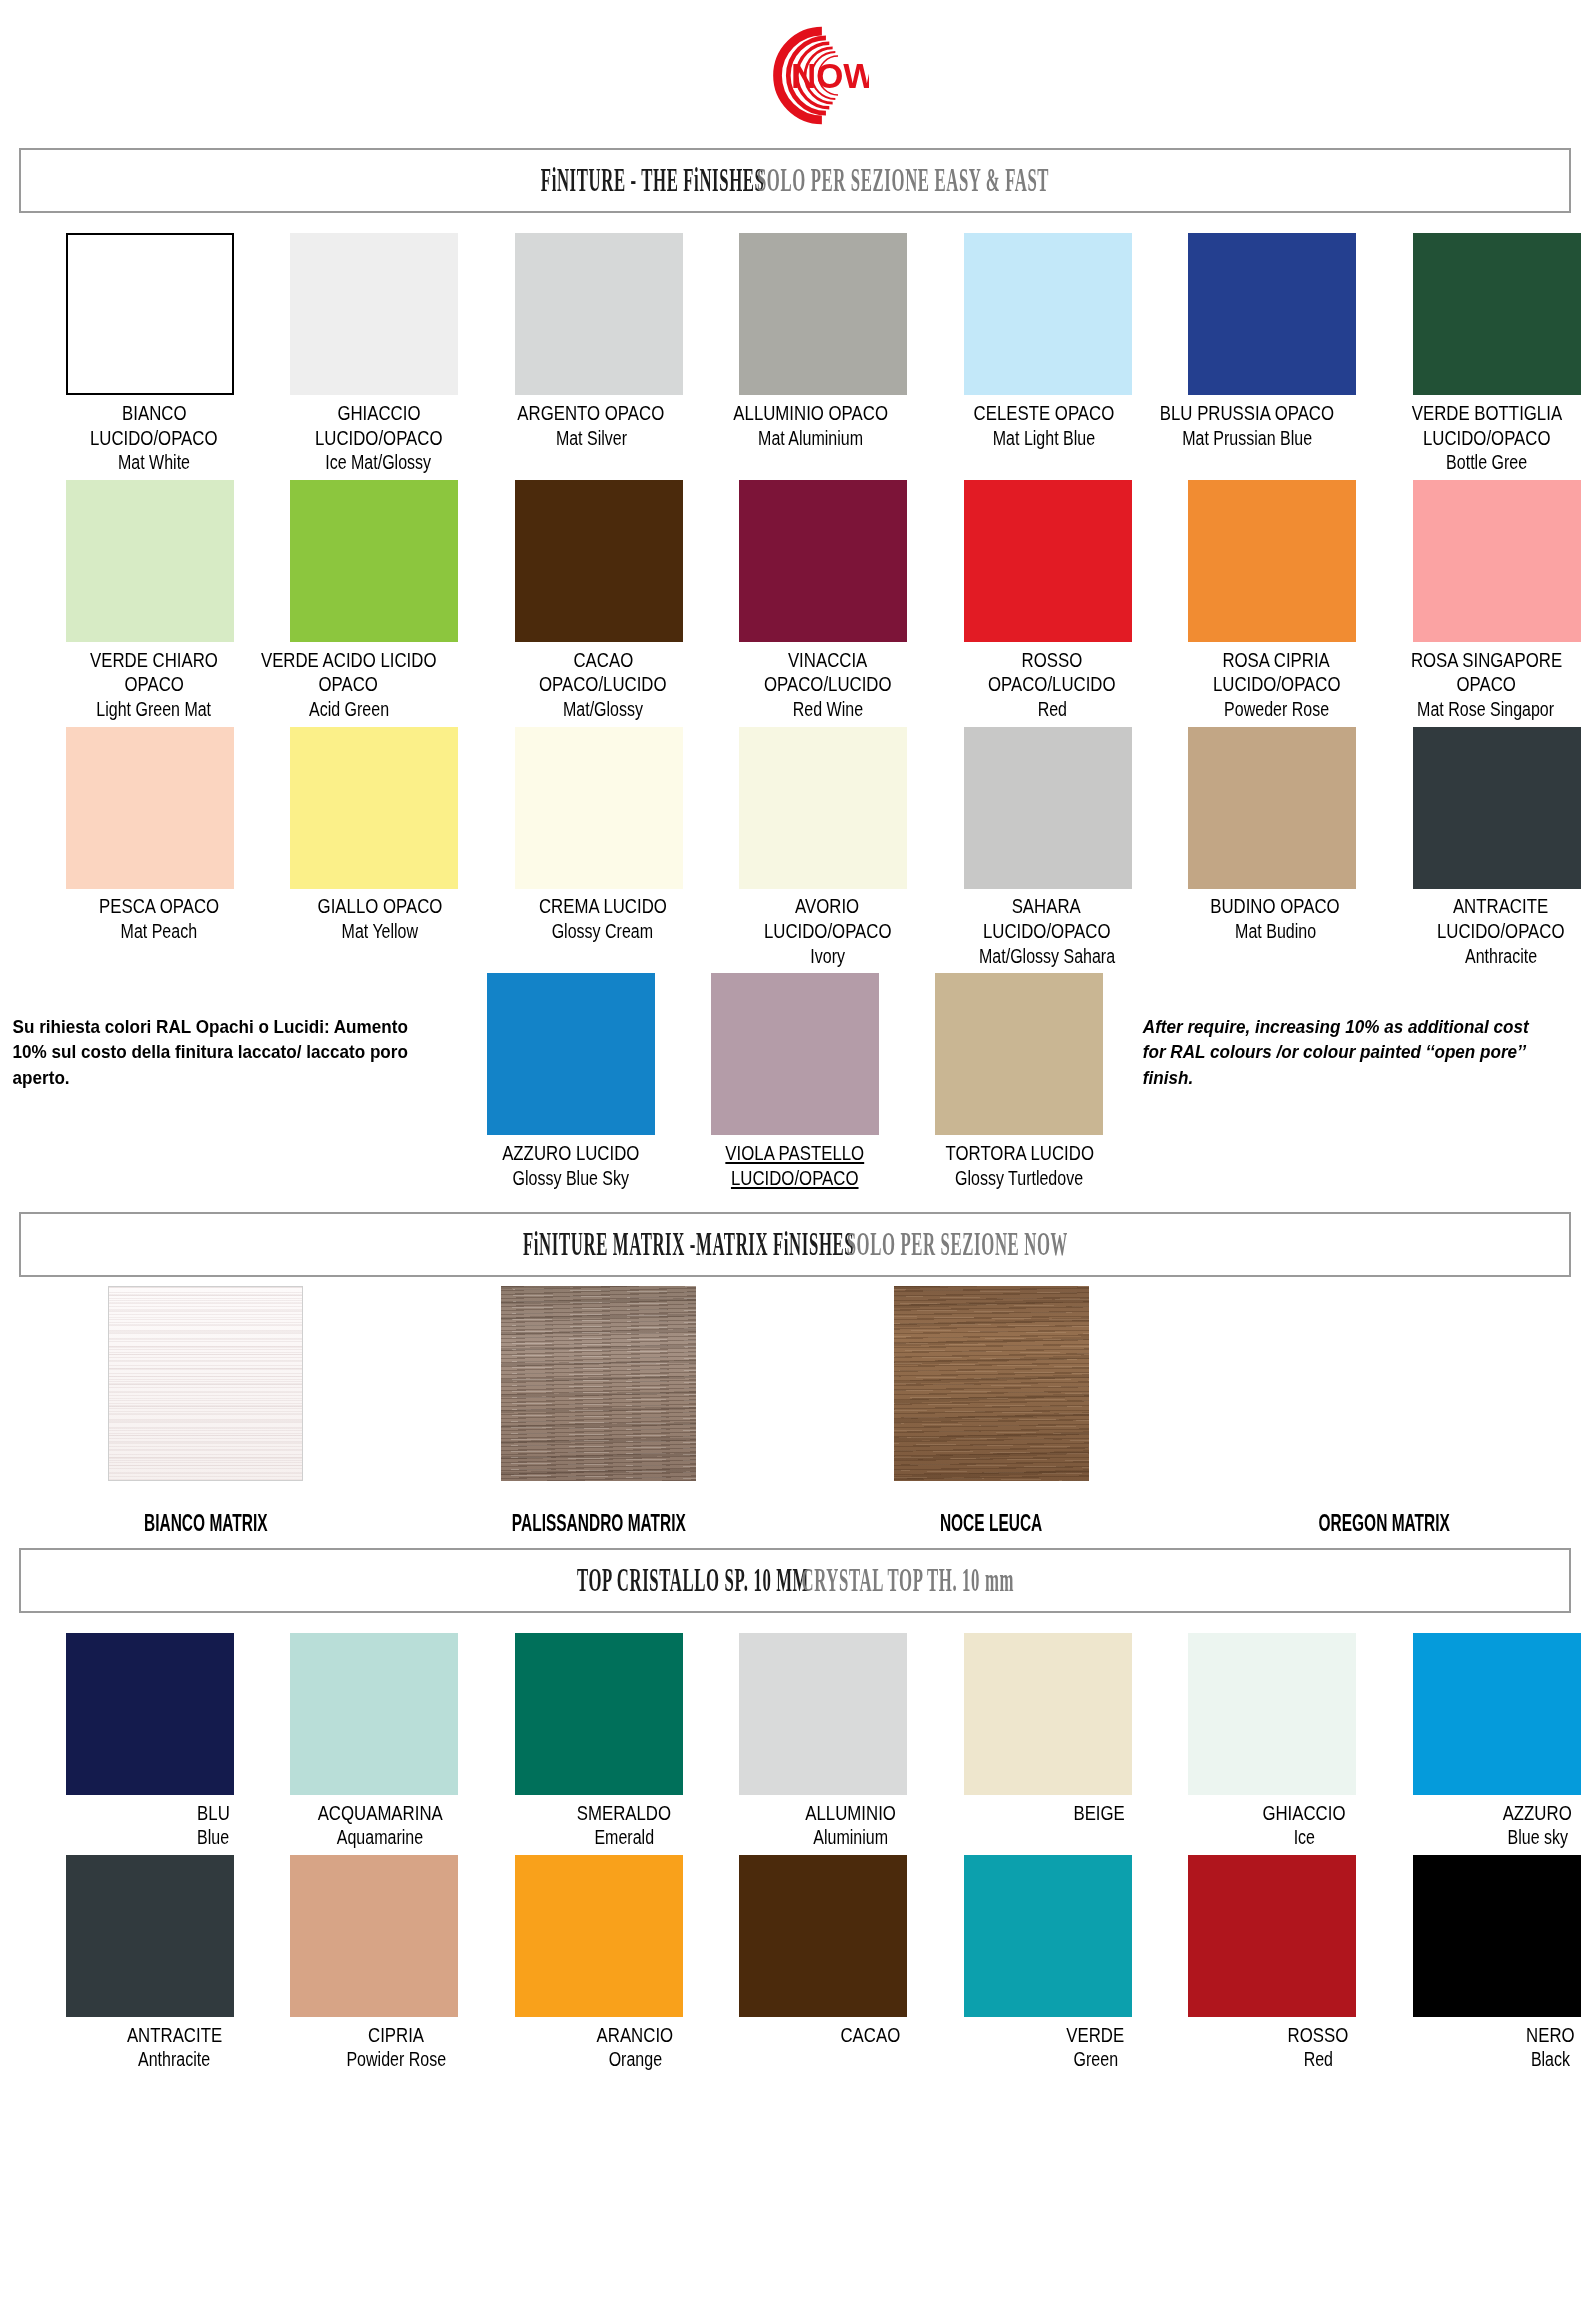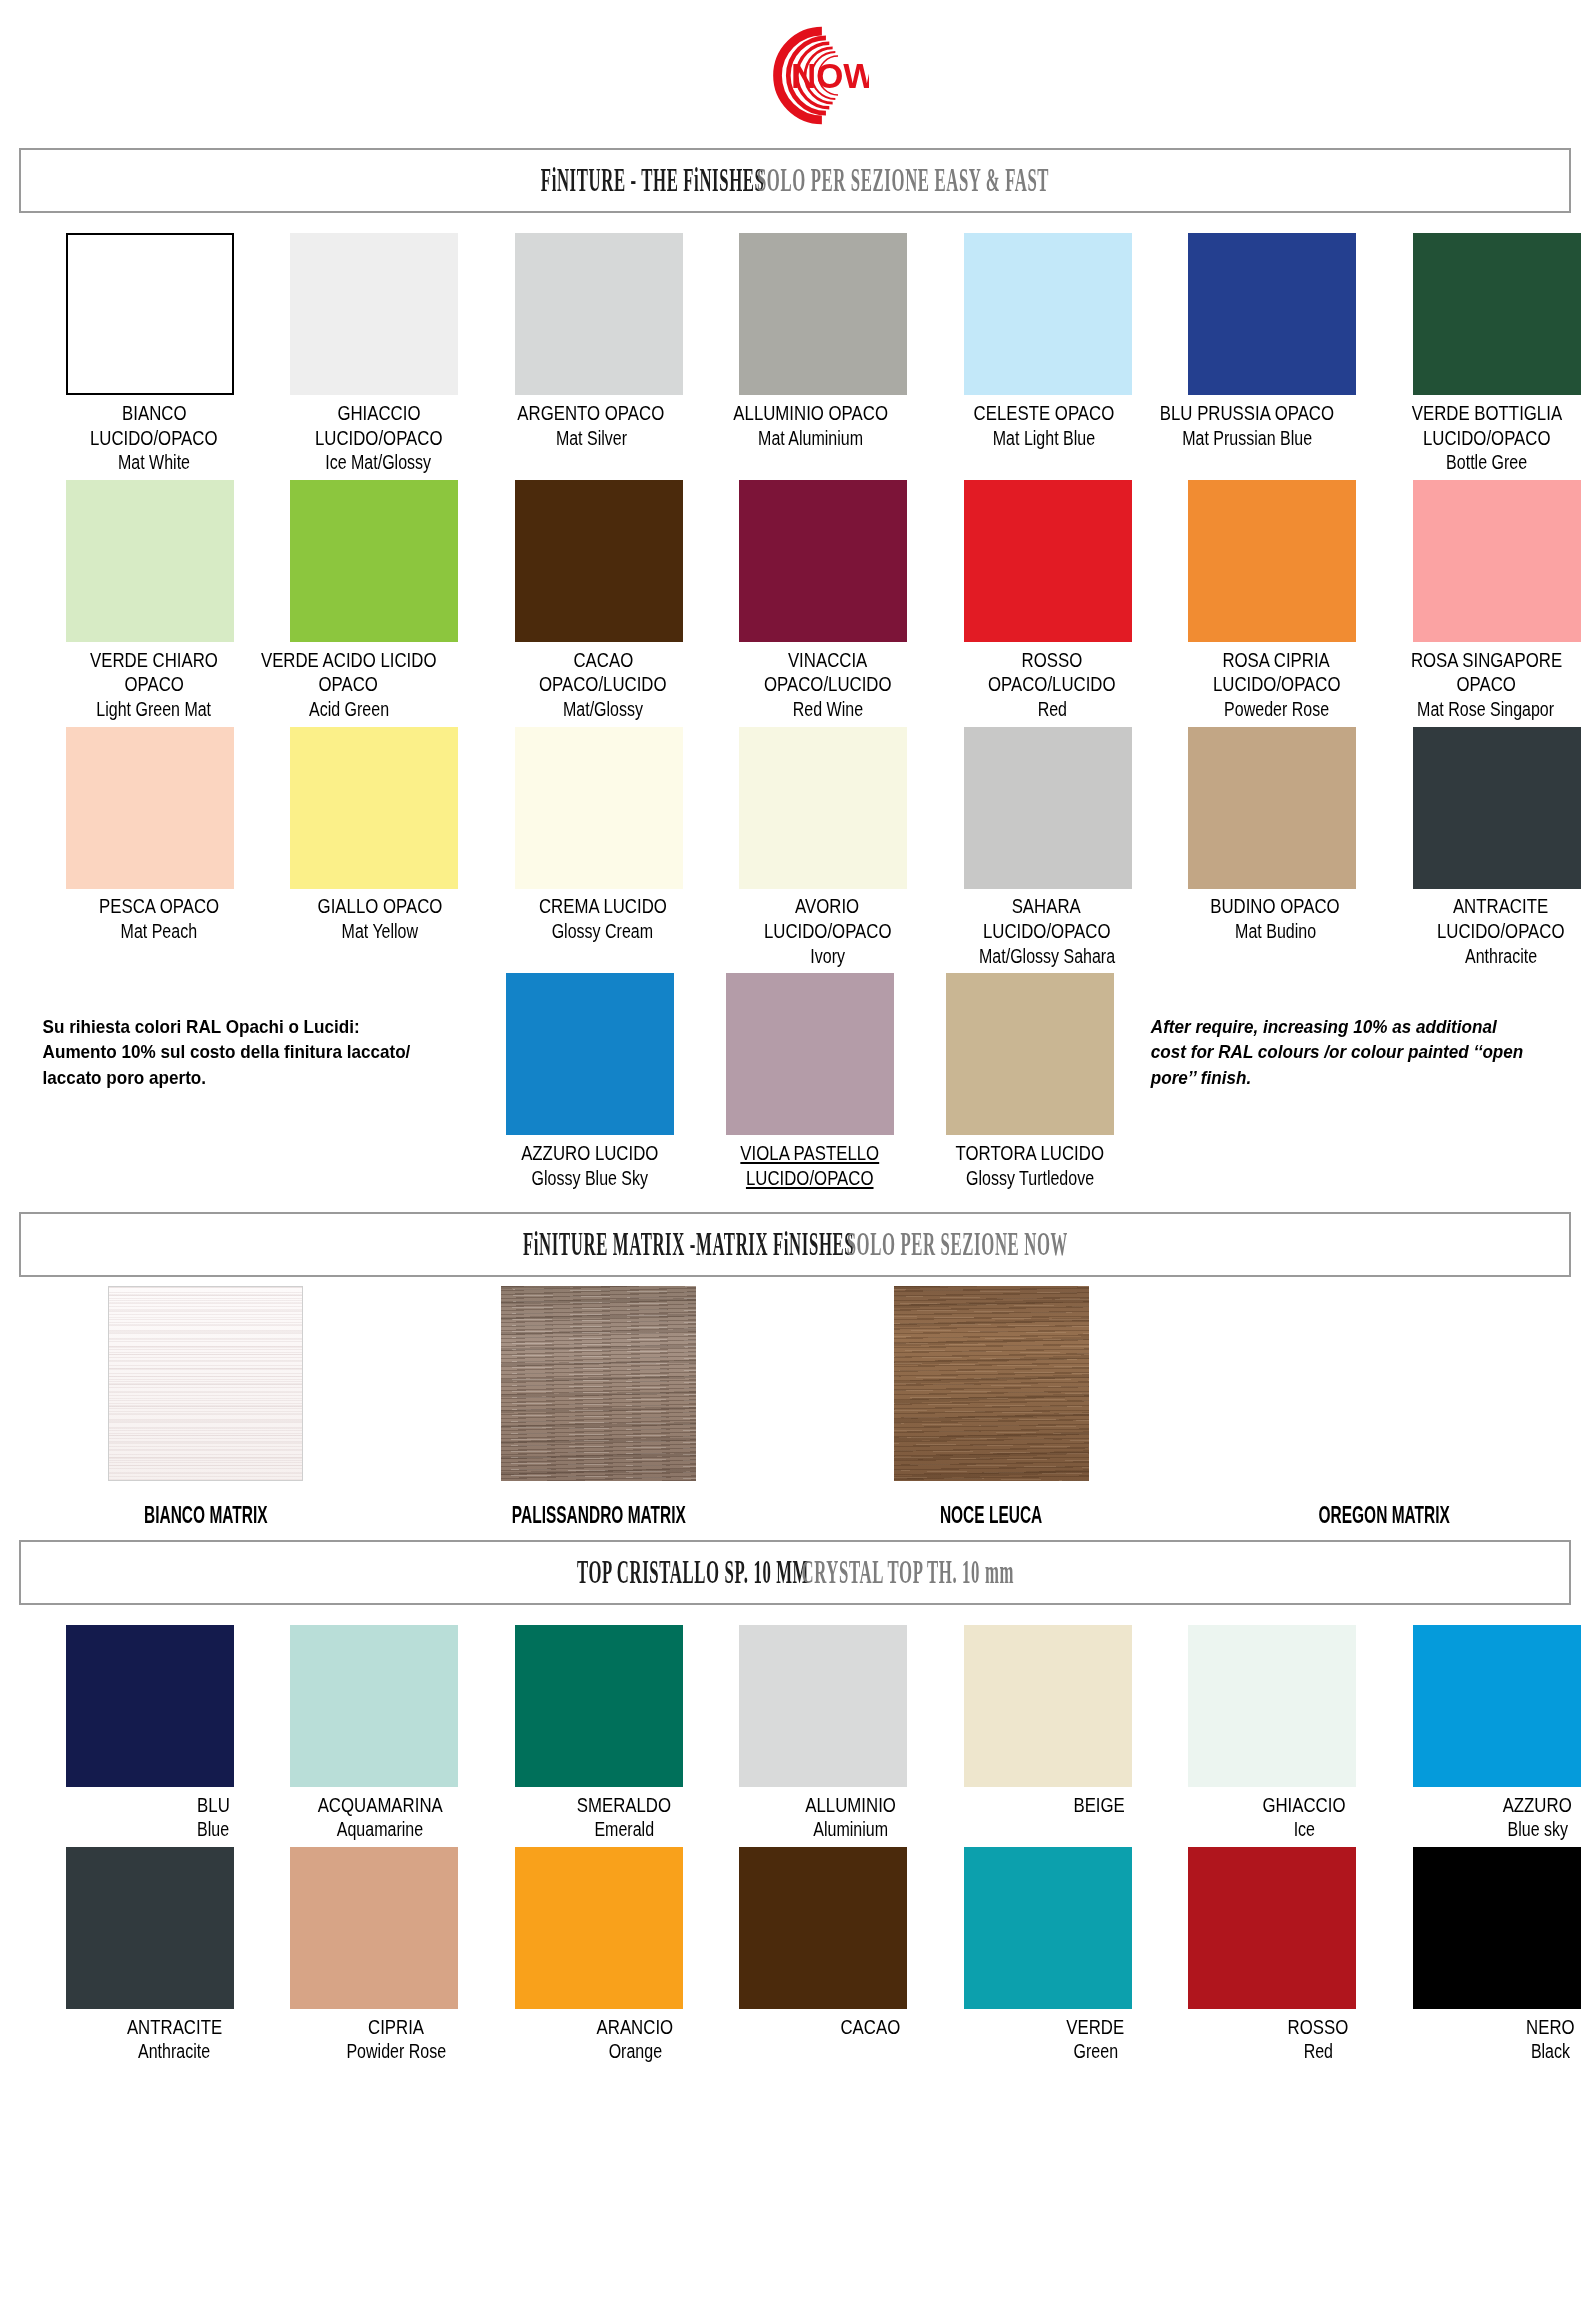--- a/index.html
+++ b/index.html
@@ -109,21 +109,20 @@
     flex-direction: column;
     align-items: center;
   }
 
   
   .note-row {
     display: grid;
     grid-template-columns: repeat(7, 1fr);
     padding: 0 9.4px;
     align-items: start;
-    margin-left: 30px;
   }
   .note {
     font-family: "Liberation Sans", sans-serif;
     font-weight: bold;
     font-size: 19px;
     line-height: 25.6px;
     color: #000000;
     transform: scaleX(0.90);
     transform-origin: left top;
   }
@@ -143,20 +142,21 @@
   .matrix-grid {
     display: grid;
     grid-template-columns: repeat(4, 1fr);
     padding: 0 9.4px;
     margin-top: 9.4px;
   }
   .matrix-cell {
     display: flex;
     flex-direction: column;
     align-items: center;
+    gap: 8px;
   }
   .matrix-swatch {
     width: 195px;
     height: 195px;
     display: block;
     position: relative;
     overflow: hidden;
   }
   .matrix-swatch.bordered { border: 0.7px solid #cfcfcf; }
   .matrix-lbl {

